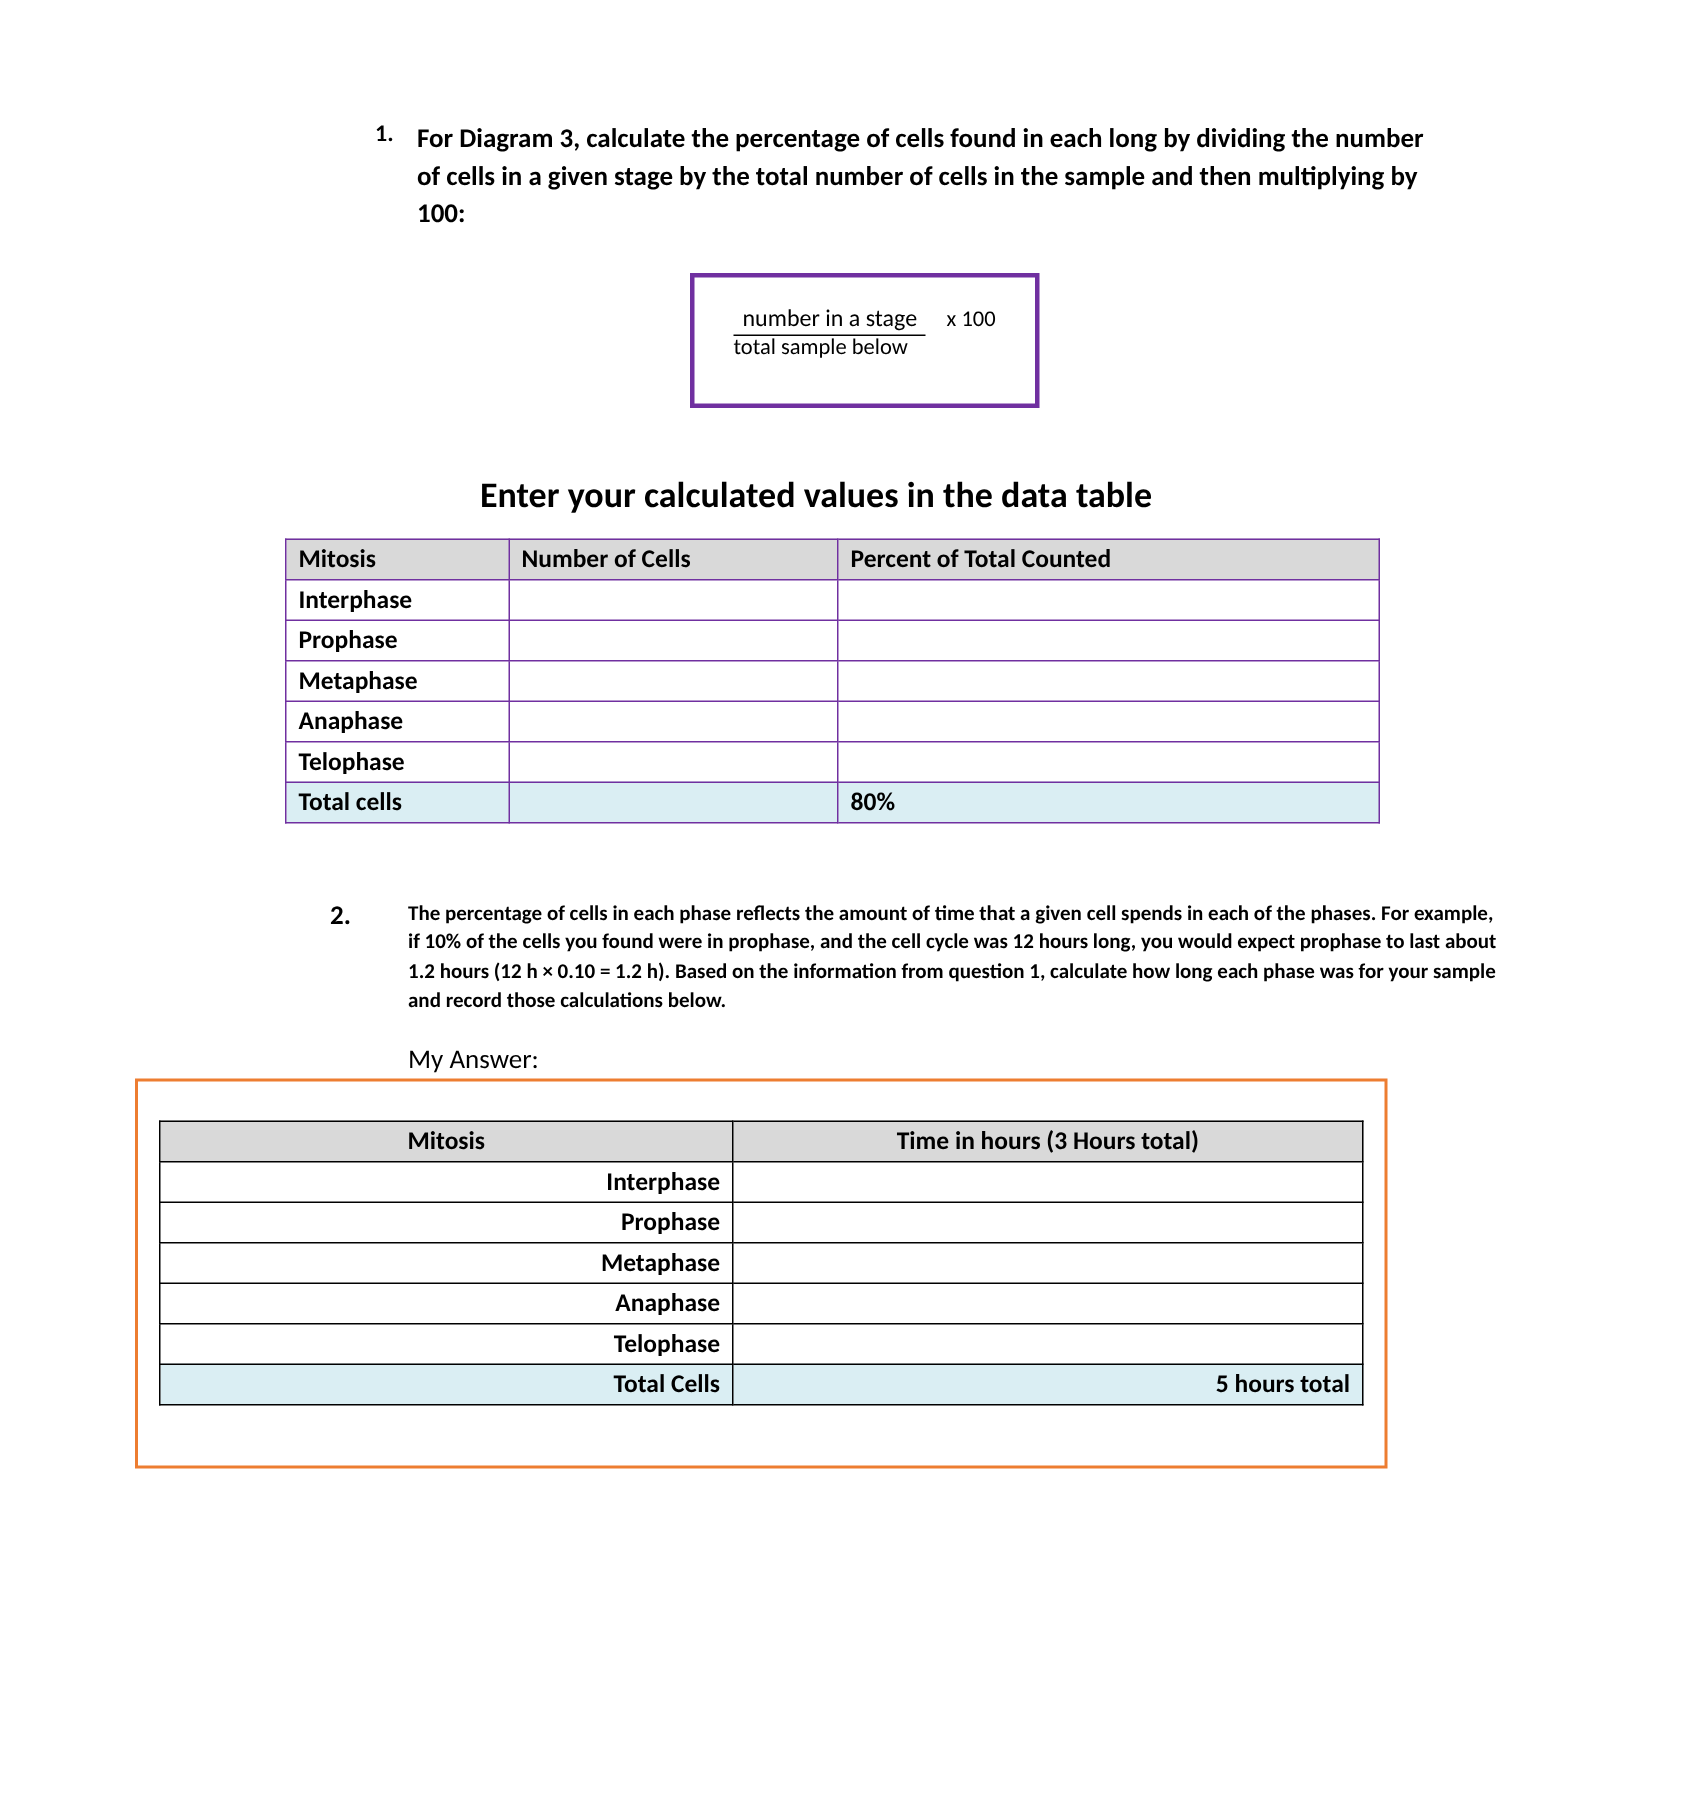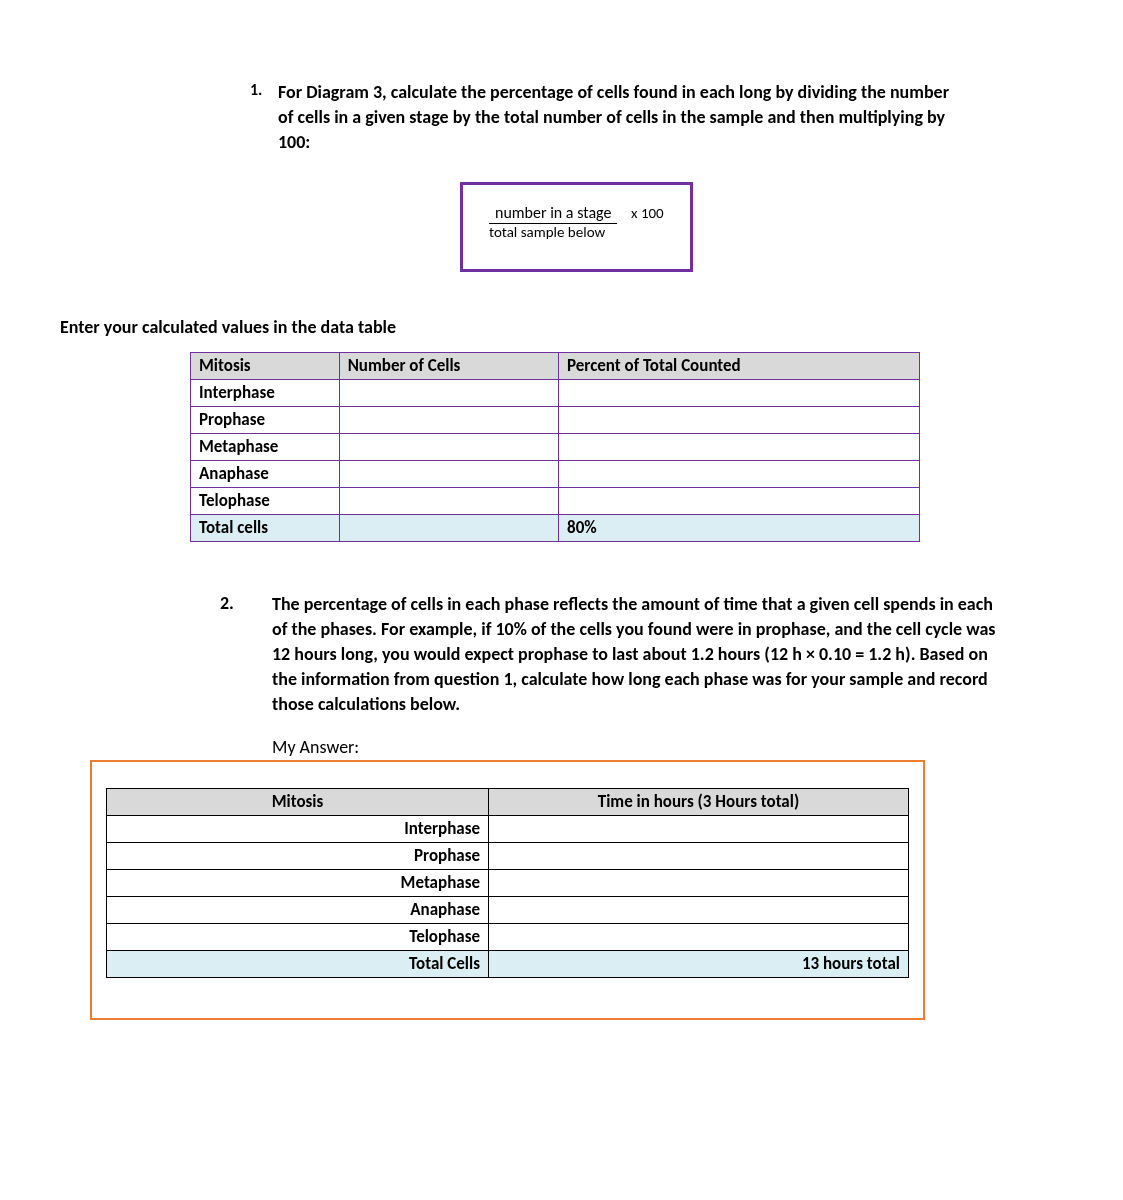--- a/index.html
+++ b/index.html
@@ -43,22 +43,23 @@
     .formula-mult {
       margin-left: 10px;
       font-size: 15px;
     }
     .formula-denom {
       font-size: 15px;
       padding-top: 1px;
     }
     .enter-line {
       font-weight: bold;
-      font-size: 18px;
+      font-size: 24px;
       margin-top: 44px;
+      margin-left: 260px;
     }
     .table1 {
       border-collapse: collapse;
       margin-top: 14px;
       margin-left: 130px;
       width: 730px;
       font-size: 17px;
     }
     .table1 td {
       border: 1px solid #7030A0;
@@ -85,21 +86,21 @@
     .q2-line {
       display: flex;
     }
     .q2-num {
       font-weight: bold;
       min-width: 52px;
       font-size: 18px;
     }
     .q2-text {
       font-weight: bold;
-      font-size: 18px;
+      font-size: 14px;
       line-height: 1.4;
     }
     .myanswer {
       font-weight: normal;
       font-size: 18px;
       margin-top: 18px;
       margin-left: 212px;
     }
     .answer-box {
       border: 2px solid #ED7D31;
@@ -227,17 +228,17 @@
     <tr>
       <td class="lbl">Anaphase</td>
       <td></td>
     </tr>
     <tr>
       <td class="lbl">Telophase</td>
       <td></td>
     </tr>
     <tr>
       <td class="shaded lbl">Total Cells</td>
-      <td class="shaded right-align">13 hours total</td>
+      <td class="shaded right-align">5 hours total</td>
     </tr>
   </tbody>
     </table>
 </div>
 
 </body></html>

